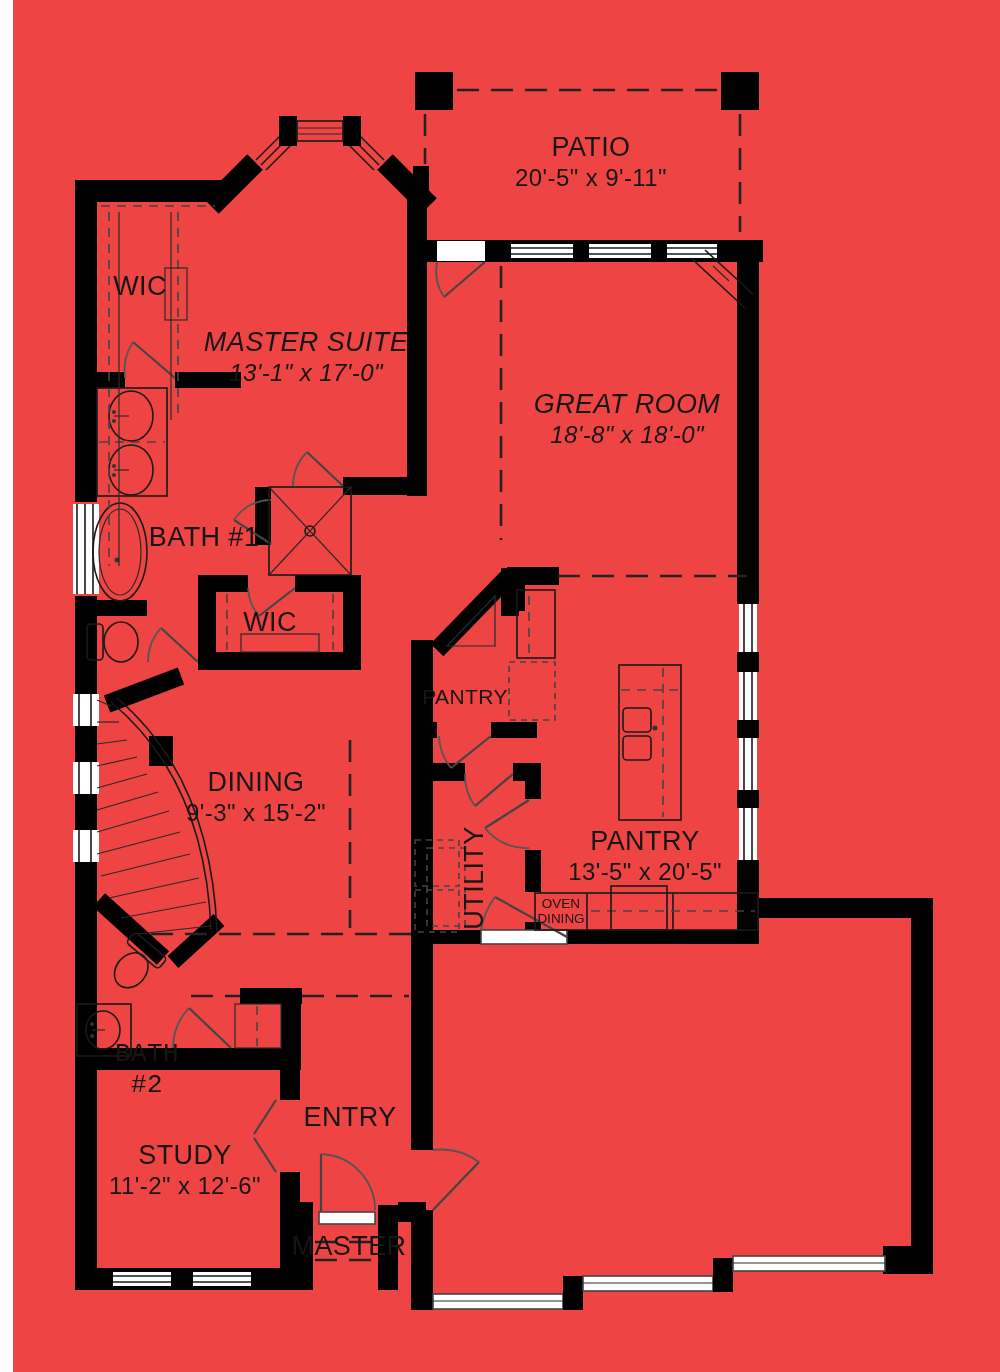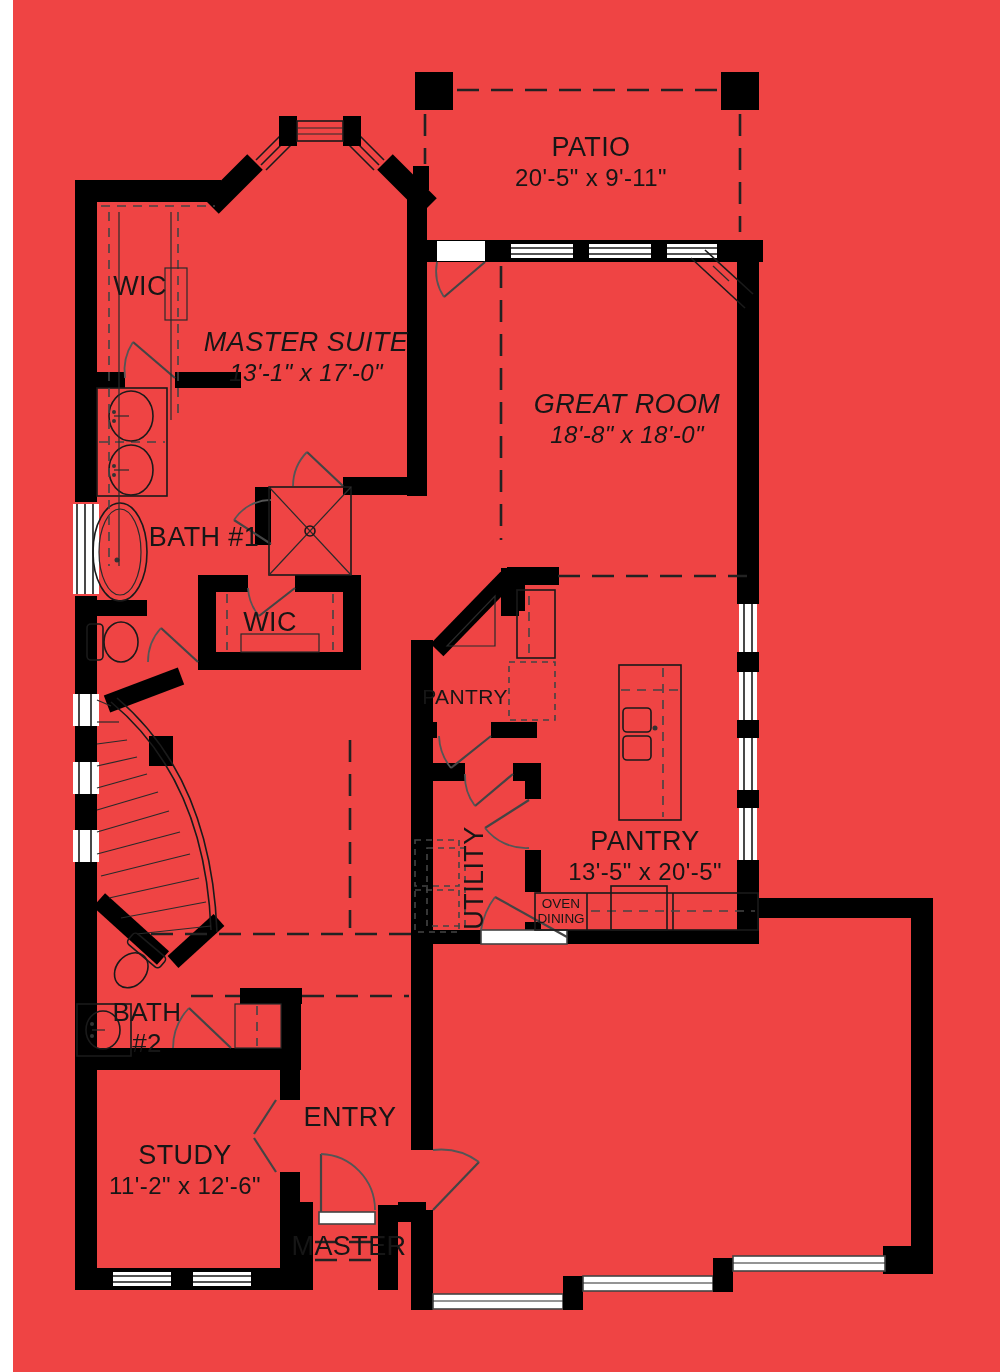--- a/index.html
+++ b/index.html
@@ -384,31 +384,35 @@
   </div>
   <div class="room-label" style="left:191px;top:538px;">
     <div class="nm">BATH #1</div>
   </div>
   <div class="room-label" style="left:257px;top:623px;">
     <div class="nm">WIC</div>
   </div>
   <div class="room-label small" style="left:452px;top:697px;">
     <div class="nm">PANTRY</div>
   </div>
+  <div class="room-label" style="left:243px;top:797px;">
+    <div class="nm">DINING</div>
+    <div class="dims">9'-3" x 15'-2"</div>
+  </div>
   <div class="room-label label-utility" style="left:462px;top:878px;">
     <div class="nm">UTILITY</div>
   </div>
   <div class="room-label" style="left:632px;top:856px;">
     <div class="nm">PANTRY</div>
     <div class="dims">13'-5" x 20'-5"</div>
   </div>
   <div class="room-label label-oven" style="left:548px;top:911px;">
     <div>OVEN DINING</div>
   </div>
-  <div class="room-label wrap label-bath2" style="left:134px;top:1028px;width:90px;">
+  <div class="room-label wrap label-bath2" style="left:134px;top:1070px;width:90px;font-family:Liberation Mono, monospace;">
     <div class="nm">BATH #2</div>
   </div>
   <div class="room-label" style="left:337px;top:1118px;">
     <div class="nm">ENTRY</div>
   </div>
   <div class="room-label" style="left:172px;top:1170px;">
     <div class="nm">STUDY</div>
     <div class="dims">11'-2" x 12'-6"</div>
   </div>
   <div class="room-label" style="left:336px;top:1247px;">

